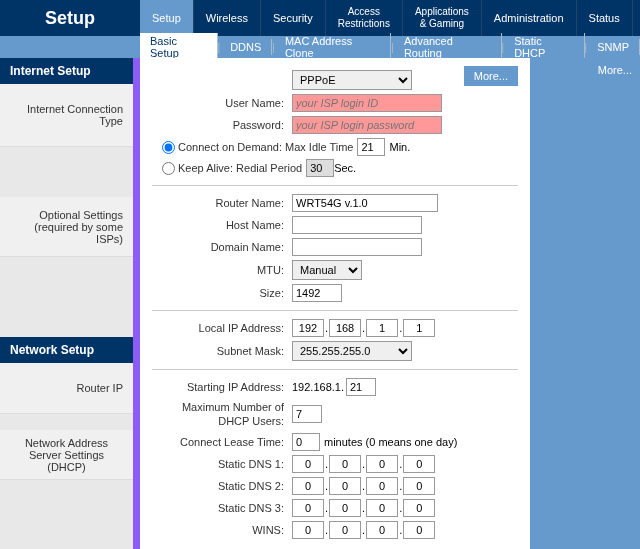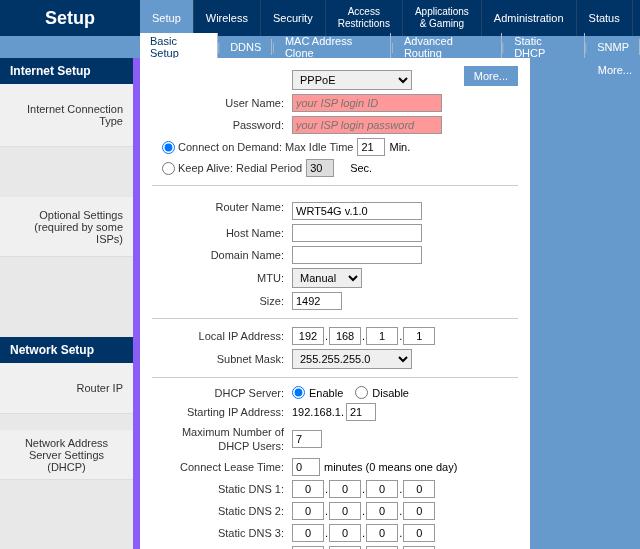--- a/index.html
+++ b/index.html
@@ -139,28 +139,28 @@
       <input type="radio" name="connection" checked="" style="">
       <label style="margin-left:3px;">Connect on Demand: Max Idle Time</label>
       <input class="form-control" type="text" value="21" style="width: 28px; margin-left: 4px;">
       <span style="margin-left:4px;">Min.</span>
     </div>
 
     <div class="radio-row">
       <input type="radio" name="connection" style="">
       <label style="margin-left:3px;">Keep Alive: Redial Period</label>
       <input class="form-control" type="text" value="30" style="width: 28px; margin-left: 4px; background: rgb(221, 221, 221);">
-      <span style="margin-left:16px;">Sec.</span>
+      <span style="margin-left:0;">Sec.</span>
     </div>
 
     <div class="divider"></div>
 
     <div class="form-row">
       <div class="form-label">Router Name:</div>
-      <input class="form-control" type="text" style="width: 130px; margin-top: 8px;" value="WRT54G v.1.0">
+      <input class="form-control" type="text" style="width: 146px;" value="WRT54G v.1.0">
     </div>
 
     <div class="form-row">
       <div class="form-label">Host Name:</div>
       <input class="form-control" type="text" style="width: 130px;">
     </div>
 
     <div class="form-row">
       <div class="form-label">Domain Name:</div>
       <input class="form-control" type="text" style="width: 130px;">
@@ -198,29 +198,20 @@
       <div class="form-label">Subnet Mask:</div>
       <select class="form-control" style="width:120px;">
         <option>255.255.255.0</option>
         <option>255.255.0.0</option>
         <option>255.0.0.0</option>
       </select>
     </div>
 
     <div class="divider"></div>
 
-    <div class="form-row">
-      <div class="form-label">DHCP Server:</div>
-      <span style="display:flex; align-items:center; gap:4px;">
-        <input type="radio" name="dhcp" checked="" style="">
-        <label>Enable</label>
-        <input type="radio" name="dhcp" style="margin-left: 8px;">
-        <label>Disable</label>
-      </span>
-    </div>
 
     <div class="form-row">
       <div class="form-label">Starting IP Address:</div>
       <span>192.168.1.</span>
       <input class="form-control" type="text" value="21" style="width: 30px; margin-left: 2px;">
     </div>
 
     <div class="form-row">
       <div class="form-label" style="line-height:1.3;">Maximum Number of<br>DHCP Users:</div>
       <input class="form-control" type="text" value="7" style="width: 30px;">

